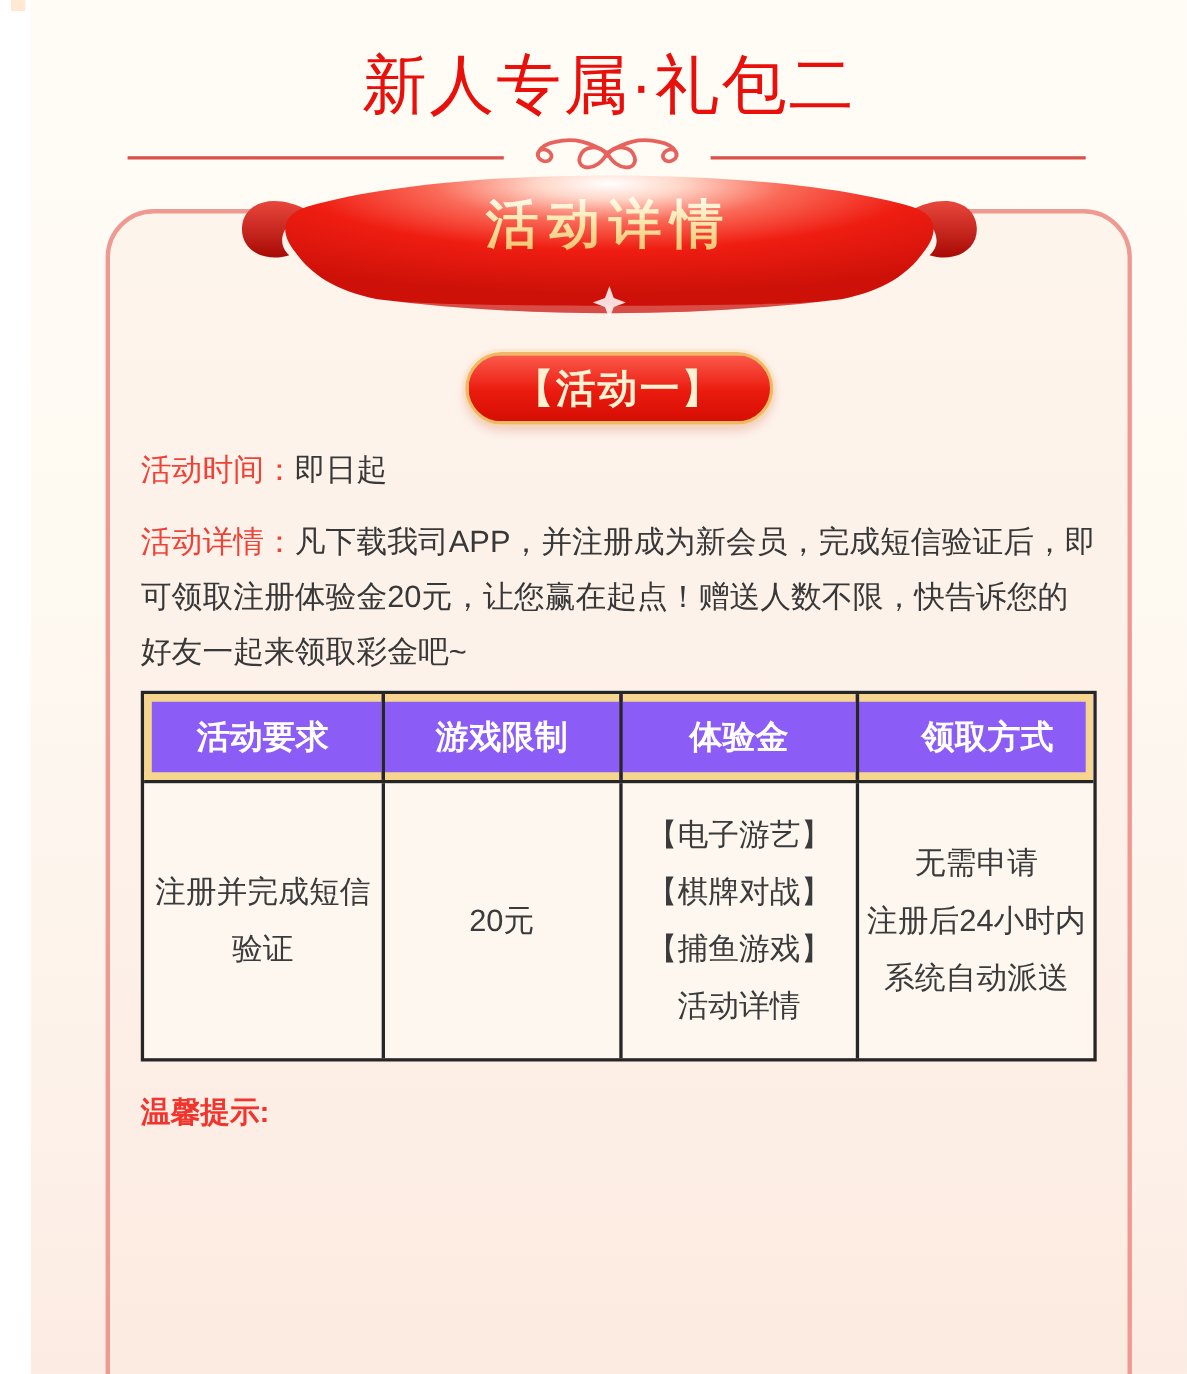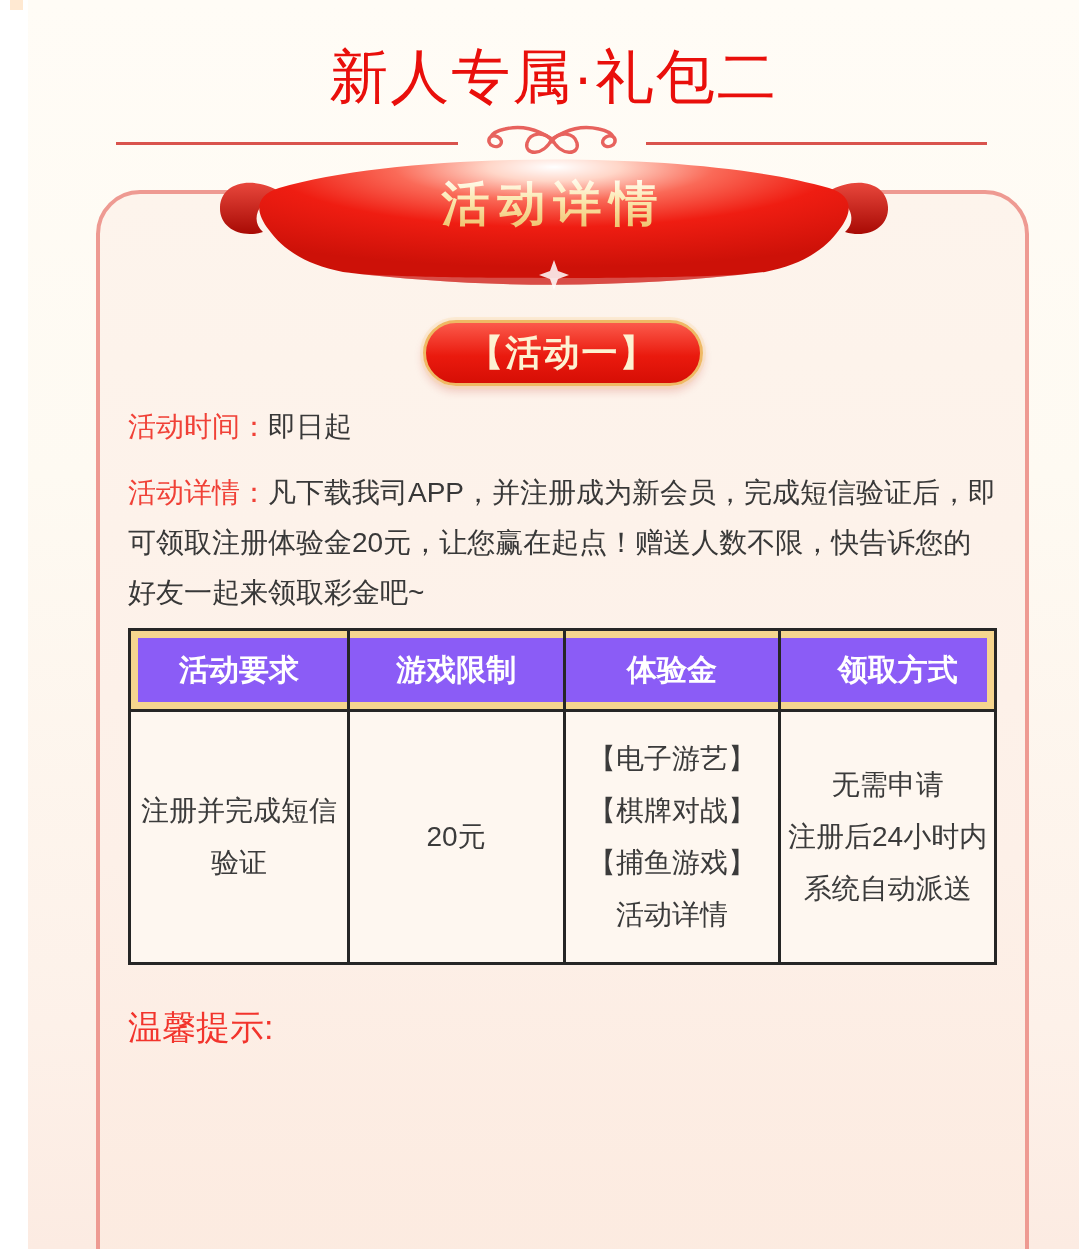--- a/index.html
+++ b/index.html
@@ -90,21 +90,21 @@
     box-shadow:inset 0 7px 0 #f6d58e, inset 0 -7px 0 #f6d58e, inset -7px 0 0 #f6d58e;padding-left:20px; }
   .t-body { display:grid; grid-template-columns:repeat(4,1fr); border-top:3px solid #262626; }
   .td {
     min-height:250px; border-left:3px solid #262626;
     display:flex; flex-direction:column; align-items:center; justify-content:center;
     font-size:28px; color:#3b3b3b; line-height:52px; text-align:center;
   }
   .td:first-child { border-left:none; }
 
   
-  .tips-title { margin-top:40px; font-size:34px; color:#f2342c; font-weight:400; }
+  .tips-title { margin-top:28px; font-size:27px; color:#f2342c; font-weight:700; }
   .tips-body, .note-body { margin-top:10px; font-size:29px; line-height:53px; color:#2e2e2e; }
 </style>
 </head>
 <body>
 
 <div class="bg-main"></div>
 <div class="corner-chip"></div>
 
 <div class="content">
 

